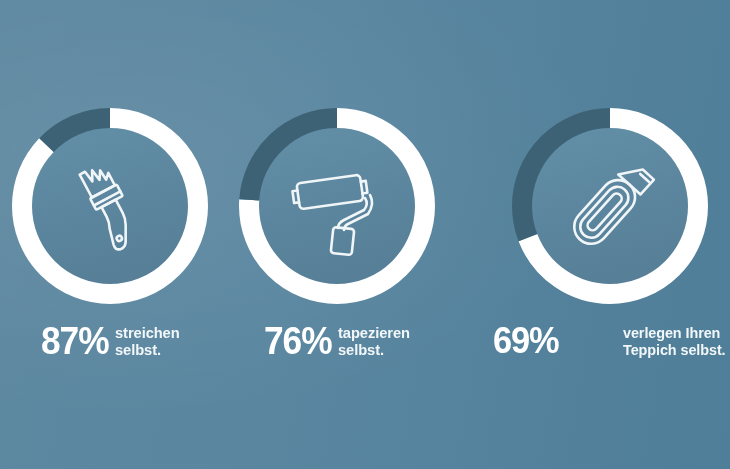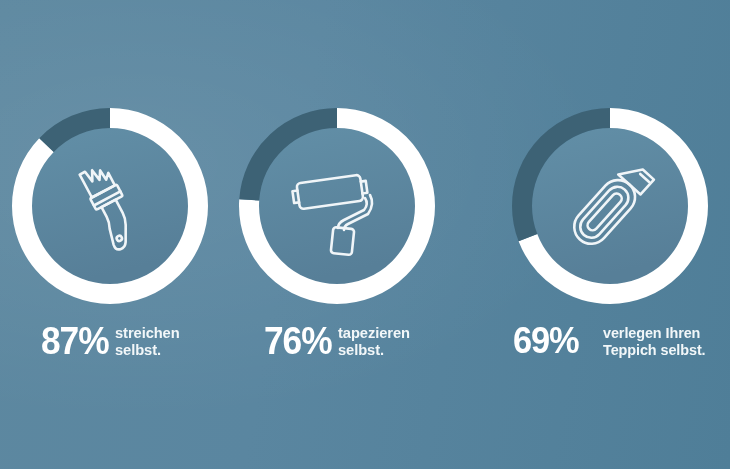--- a/index.html
+++ b/index.html
@@ -86,21 +86,21 @@
     font-family: "Liberation Sans Narrow", "Liberation Sans", sans-serif;
     font-weight: bold;
     font-size: 15.5px;
     line-height: 17px;
     color: #f2f7f9;
     letter-spacing: -0.1px;
     white-space: nowrap;
     transform: scaleX(0.95);
     transform-origin: left center;
   }
-  #group-3 .caption { gap: 24px; }
+  #group-3 .caption { gap: 24px; justify-content: space-between; }
   #group-3 .pct { font-size: 37px; }
   #group-3 .desc { font-size: 15.2px; }
 </style>
 </head>
 <body>
 
 <div id="infographic">
 
   <div class="stat-group" id="group-1">
 

